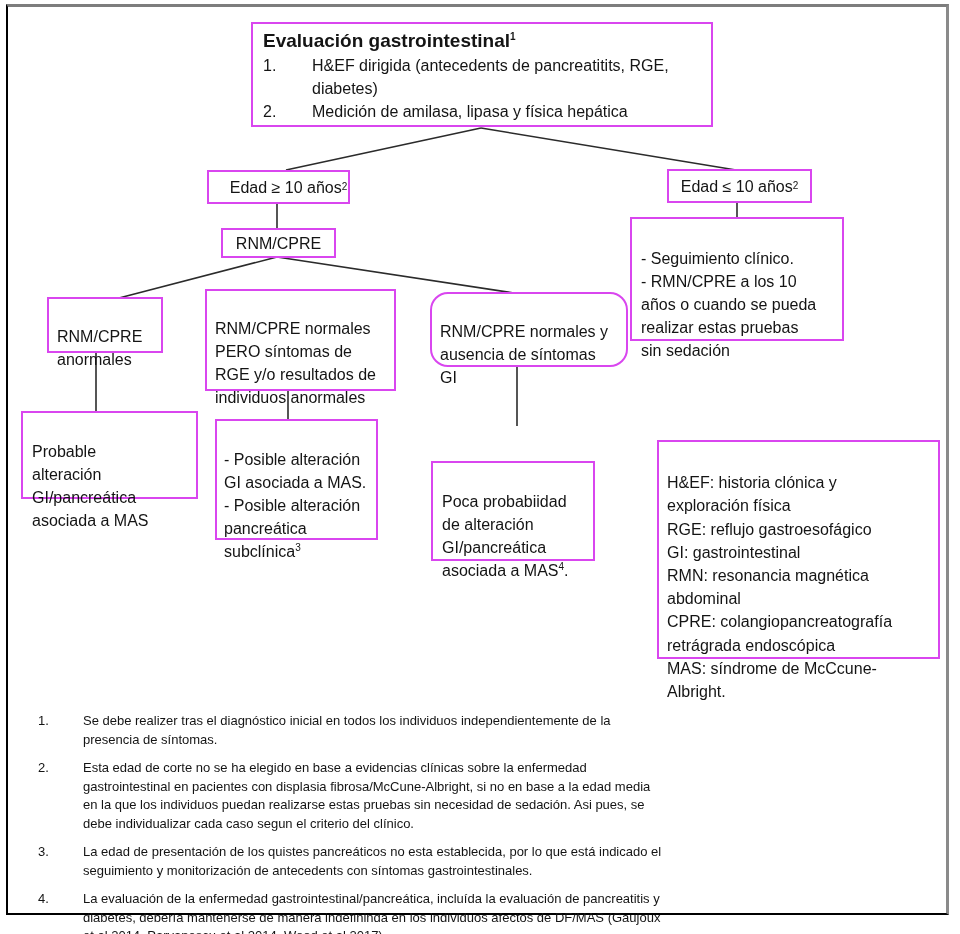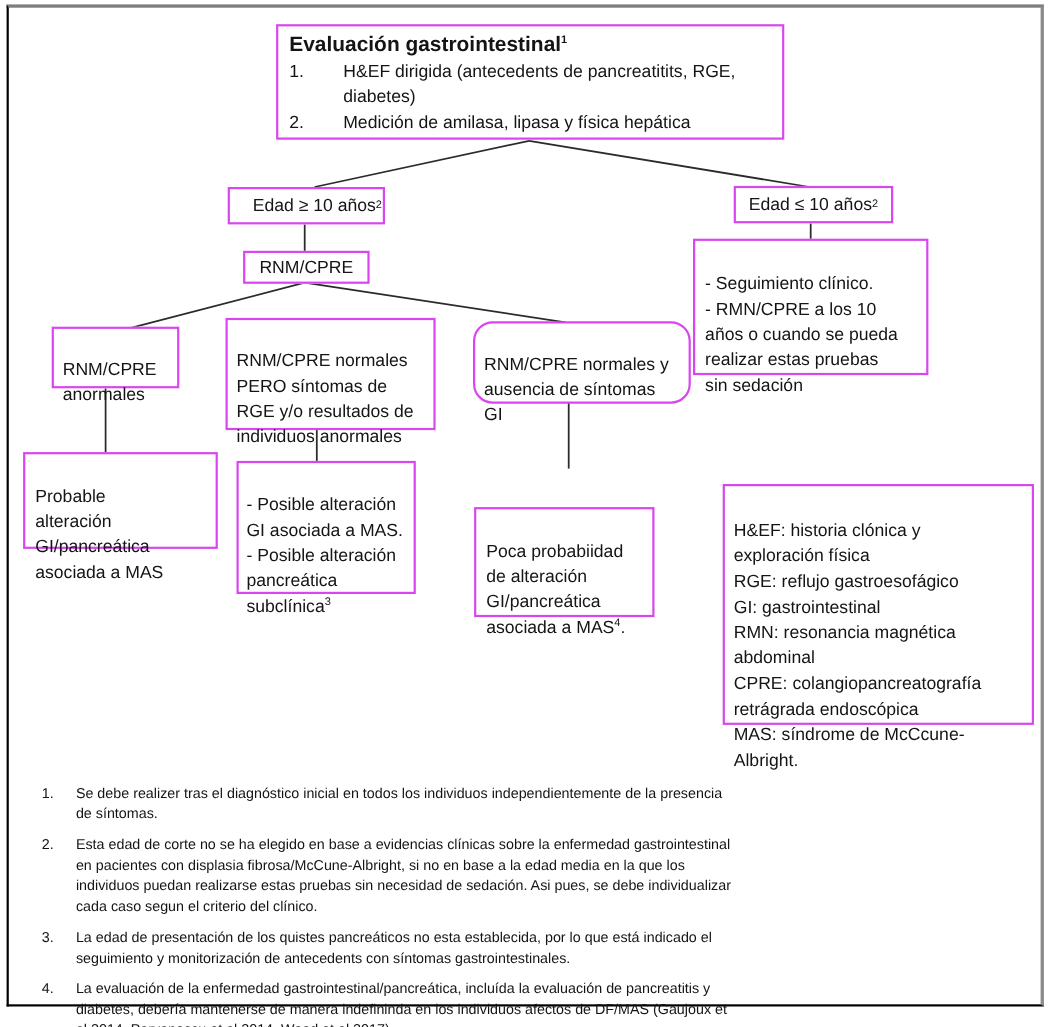--- a/index.html
+++ b/index.html
@@ -20,21 +20,21 @@
   #root-title{font-weight:bold;font-size:19px;line-height:26px;}
   .root-item{display:flex;}
   .root-item .num{width:30px;flex:0 0 30px;}
   .root-item .txt{flex:1;white-space:pre-line;margin-left:19px;}
   
   #legend-box{left:657px;top:440px;width:283px;height:219px;padding:6px 8px;line-height:23.2px;}
   
   #footnotes{position:absolute;left:38px;top:712px;width:628px;font-size:13px;line-height:18.5px;}
   .fn{display:flex;margin-bottom:10px;}
   .fn .num{width:31px;flex:0 0 31px;}
-  .fn .txt{flex:1;}
+  .fn .txt{flex:1;margin-left:14px;}
 </style>
 </head>
 <body>
 
 <div id="page">
   <div id="frame"></div>
 
   <svg id="lines" viewBox="0 0 960 934">
     <g stroke="#2b2b2b" stroke-width="1.6" fill="none">
       <line x1="481" y1="128" x2="286" y2="170"></line>

